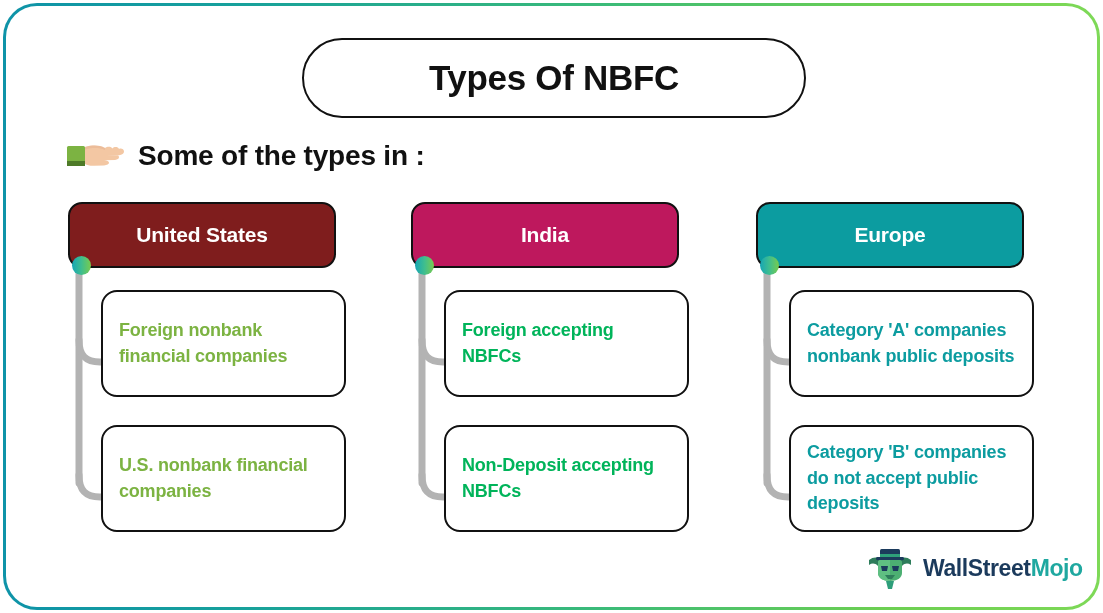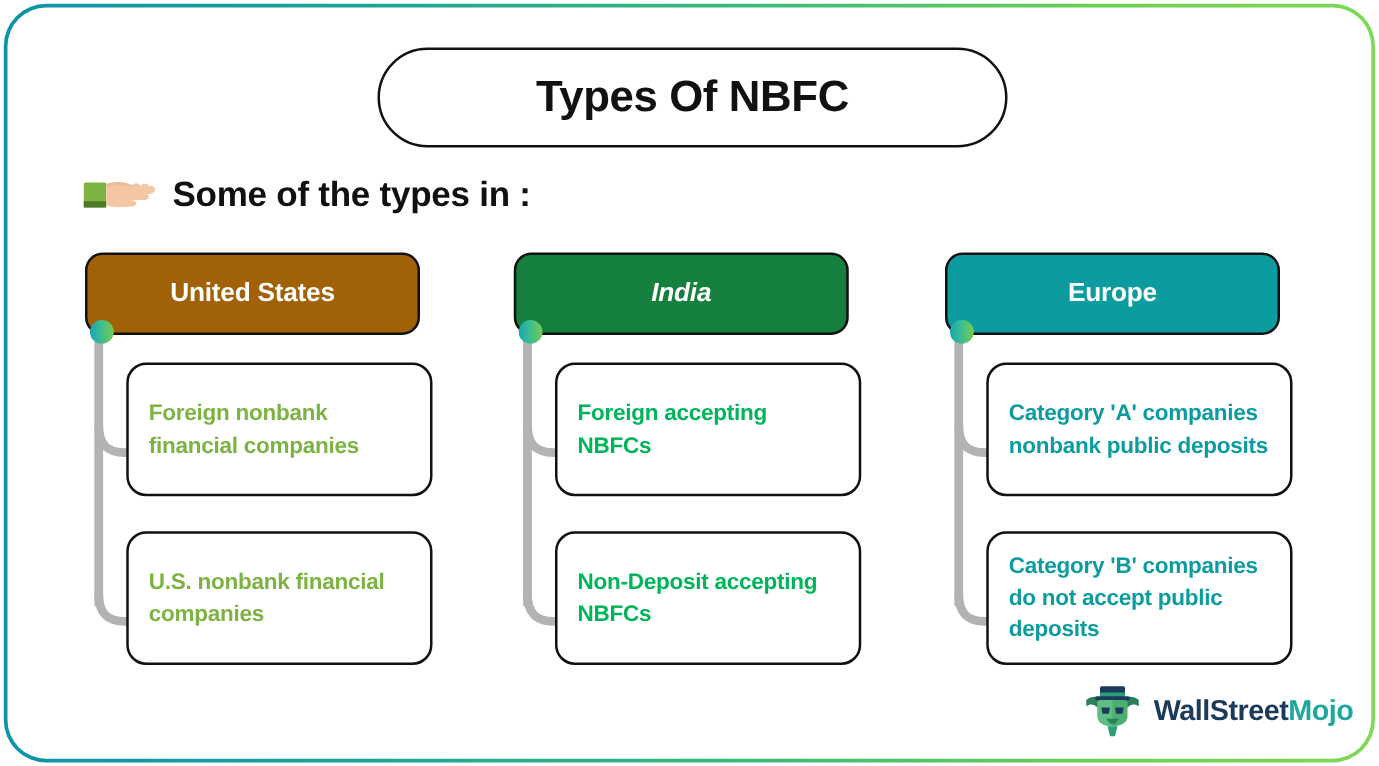--- a/index.html
+++ b/index.html
@@ -182,21 +182,21 @@
         <svg class="hand-icon" viewBox="0 0 62 40">
           <rect x="1" y="10" width="18" height="20" rx="1.5" fill="#7CB342"></rect>
           <rect x="1" y="25" width="18" height="5" fill="#4E7A28"></rect>
           <path d="M19 11 C27 9, 33 9, 39 12 L39 12 C41 10.5 45 10 46.5 12.5 C48 10.5 52 10.5 53 13 C55 12 58 13 58 15.5 C58 17.5 56 19 53 19.2 L40 19.5 L49 18.8 C52 18.7 53 20 53 21.3 C53 22.8 51.6 23.8 49 23.9 L38 24.2 C41 24.5 43 25 43 26.8 C43 28.4 41 29.2 38 29.4 L28 29.8 C24 30 21 29 19 28 Z" fill="#F3C7A3"></path>
           <path d="M19 11 C27 9, 33 9, 39 12 L39 14 C33 11.5 27 11.5 19 13.5 Z" fill="#E5B391" opacity="0.55"></path>
         </svg>
         <span class="subtitle-text">Some of the types in :</span>
       </div>
 
       <div class="column col-0">
-        <div class="col-header" style="background: #a16207;">
+        <div class="col-header" style="background: #7f1d1d;">
           <span class="col-header-label">United States</span>
           <span class="anchor-dot"></span>
         </div>
         <svg class="connector" viewBox="0 0 60 250">
           <path d="M9 0 L9 215" stroke="#B3B3B3" stroke-width="7" fill="none" stroke-linecap="round"></path>
           <path d="M9 72 C9 88, 16 94, 30 94 L38 94" stroke="#B3B3B3" stroke-width="7" fill="none" stroke-linecap="round"></path>
           <polygon points="36,87 50,94 36,101" fill="#B3B3B3"></polygon>
           <path d="M9 207 C9 223, 16 229, 30 229 L38 229" stroke="#B3B3B3" stroke-width="7" fill="none" stroke-linecap="round"></path>
           <polygon points="36,222 50,229 36,236" fill="#B3B3B3"></polygon>
         </svg>
@@ -204,21 +204,21 @@
           <div class="card">
             <span class="card-text" style="color:#7CB342">Foreign nonbank financial companies</span>
           </div>
           <div class="card">
             <span class="card-text" style="color:#7CB342">U.S. nonbank financial companies</span>
           </div>
         </div>
       </div>
 
       <div class="column col-1">
-        <div class="col-header" style="background: #15803d; font-style: italic;">
+        <div class="col-header" style="background: #be185d;">
           <span class="col-header-label">India</span>
           <span class="anchor-dot"></span>
         </div>
         <svg class="connector" viewBox="0 0 60 250">
           <path d="M9 0 L9 215" stroke="#B3B3B3" stroke-width="7" fill="none" stroke-linecap="round"></path>
           <path d="M9 72 C9 88, 16 94, 30 94 L38 94" stroke="#B3B3B3" stroke-width="7" fill="none" stroke-linecap="round"></path>
           <polygon points="36,87 50,94 36,101" fill="#B3B3B3"></polygon>
           <path d="M9 207 C9 223, 16 229, 30 229 L38 229" stroke="#B3B3B3" stroke-width="7" fill="none" stroke-linecap="round"></path>
           <polygon points="36,222 50,229 36,236" fill="#B3B3B3"></polygon>
         </svg>

